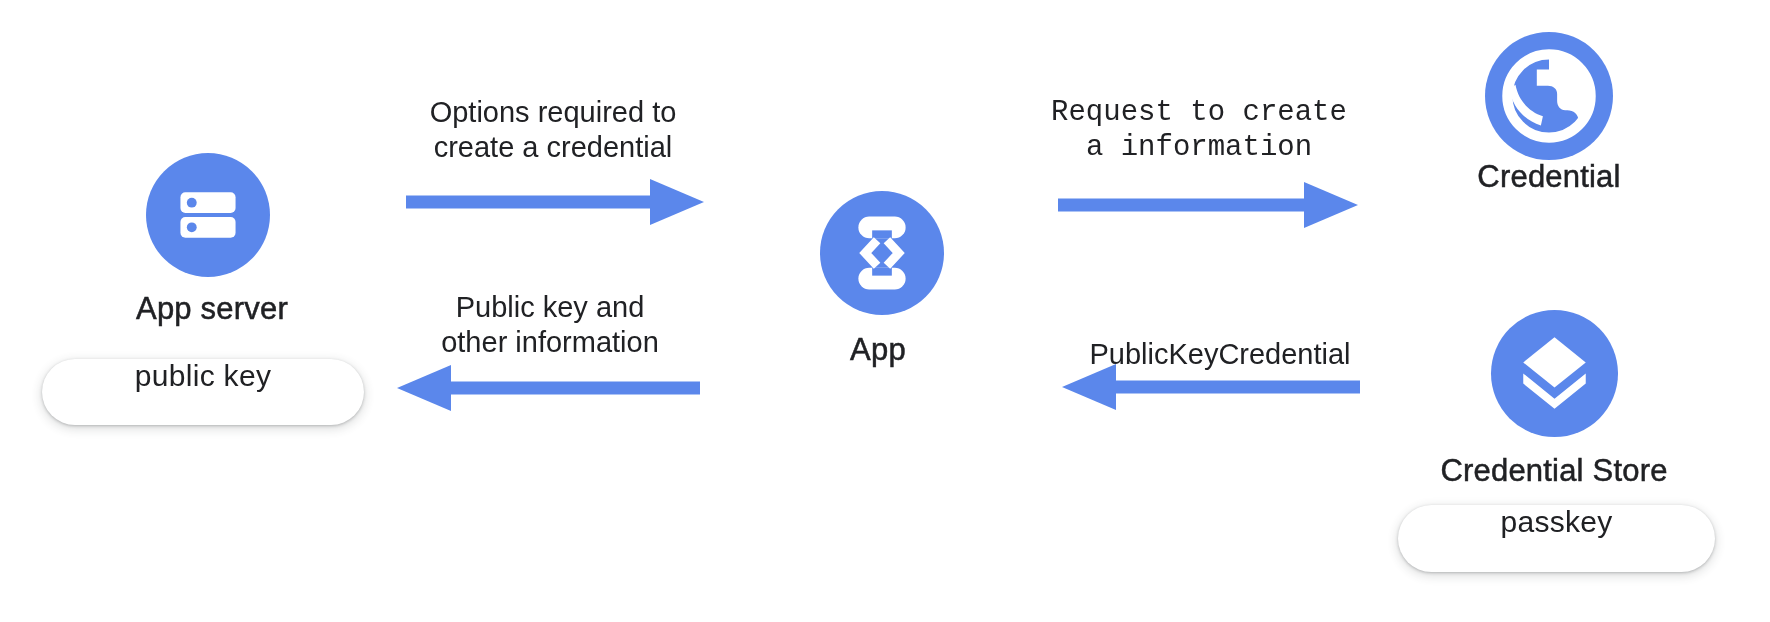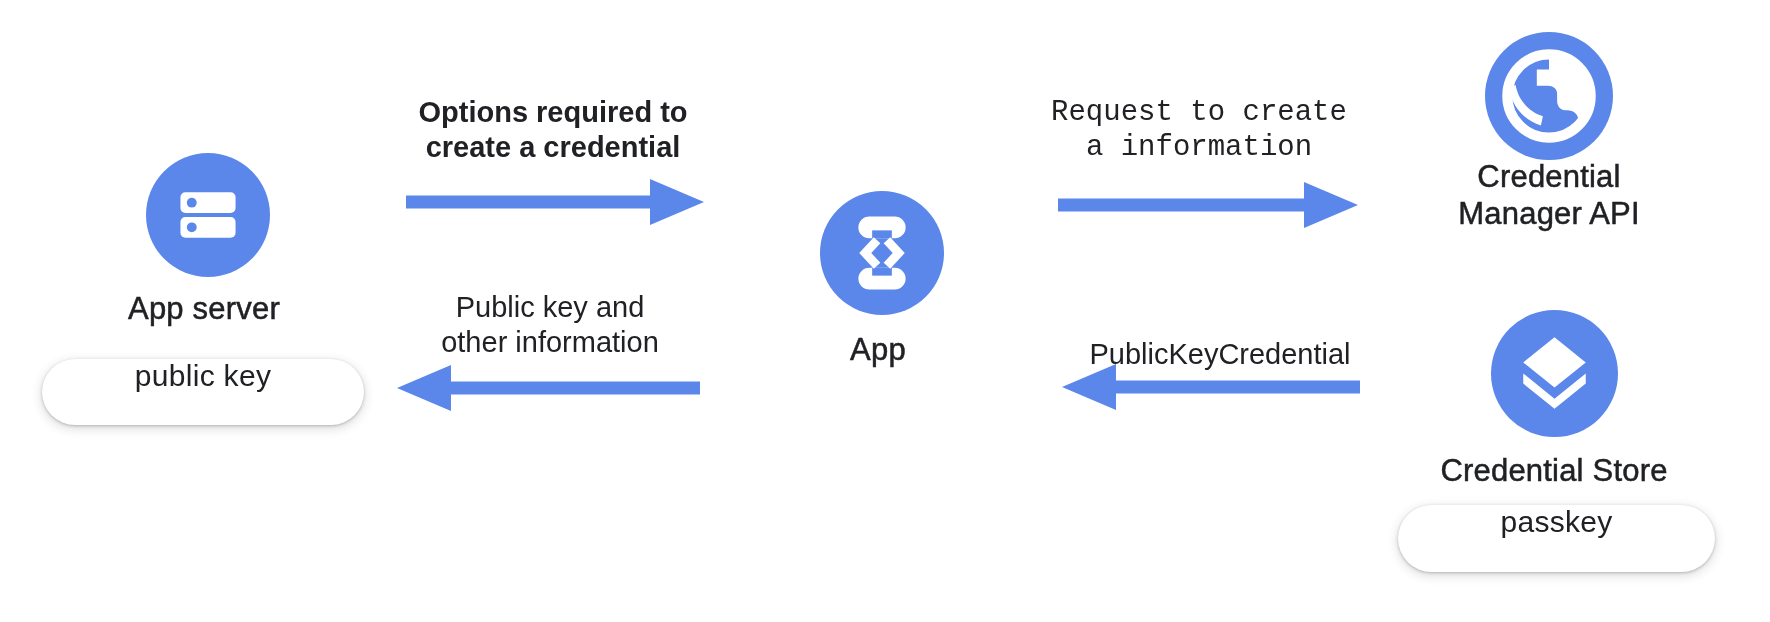--- a/index.html
+++ b/index.html
@@ -70,26 +70,26 @@
 <div class="stage">
 
   <div class="circle" style="left:146px; top:153px; width:124px; height:124px;">
     <svg width="124" height="124" viewBox="0 0 126 126">
       <rect class="icon-white" x="35" y="40" width="56" height="21" rx="5"></rect>
       <rect class="icon-white" x="35" y="65" width="56" height="21" rx="5"></rect>
       <circle class="icon-blue" cx="46.5" cy="50.5" r="5"></circle>
       <circle class="icon-blue" cx="46.5" cy="75.5" r="5"></circle>
     </svg>
   </div>
-  <div class="node-label" style="left:44px; top:290px; width:320px;">App server</div>
+  <div class="node-label" style="left:52px; top:290px; width:320px;">App server</div>
   <div class="pill" style="left:42px; top:359px; width:322px; height:66px;">
     <span>public key</span>
   </div>
 
-  <div class="flow-label" style="left:398px; top:95px; width:310px;font-weight:bold;">
+  <div class="flow-label" style="left:398px; top:95px; width:310px;">
     <span>Options required to</span><br>
     <span>create a credential</span>
   </div>
   <svg class="arrow" style="left:406px; top:179px;" width="298" height="46" viewBox="0 0 298 46">
     <rect x="0" y="16.5" width="248" height="13"></rect>
     <polygon points="244,0 244,46 298,23"></polygon>
   </svg>
 
   <div class="circle" style="left:820px; top:191px; width:124px; height:124px;">
     <svg width="124" height="124" viewBox="0 0 126 126">
@@ -114,21 +114,20 @@
 
   <div class="circle" style="left:1485px; top:32px; width:128px; height:128px;">
     <svg width="128" height="128" viewBox="0 0 126 126">
       <circle class="icon-stroke-white" cx="63" cy="63" r="41" stroke-width="10"></circle>
       <path class="icon-white" d="M63,22 C86,22 105,40 105,63 C105,75 100,86 92,93 L92,87 C92,81 87,77 81,77 L79,77 C74,77 71,73 71,68 L71,61 C71,56 67,53 62,53 L51,53 L51,37 L63,37 Z"></path>
       <path class="icon-white" d="M24,56 C27,74 39,87 55,92 L57,83 C44,79 33,68 30,52 Z"></path>
     </svg>
   </div>
   <div class="node-label" style="left:1394px; top:158px; width:310px;">
     <span>Credential</span><br>
-    <span>Manager API</span>
   </div>
 
   <div class="flow-label mono" style="left:1030px; top:337px; width:380px;">PublicKeyCredential</div>
   <svg class="arrow" style="left:1062px; top:364px;" width="298" height="46" viewBox="0 0 298 46">
     <rect x="50" y="16.5" width="248" height="13"></rect>
     <polygon points="54,0 54,46 0,23"></polygon>
   </svg>
 
   <div class="circle" style="left:1491px; top:310px; width:127px; height:127px;">
     <svg width="127" height="127" viewBox="0 0 126 126">

